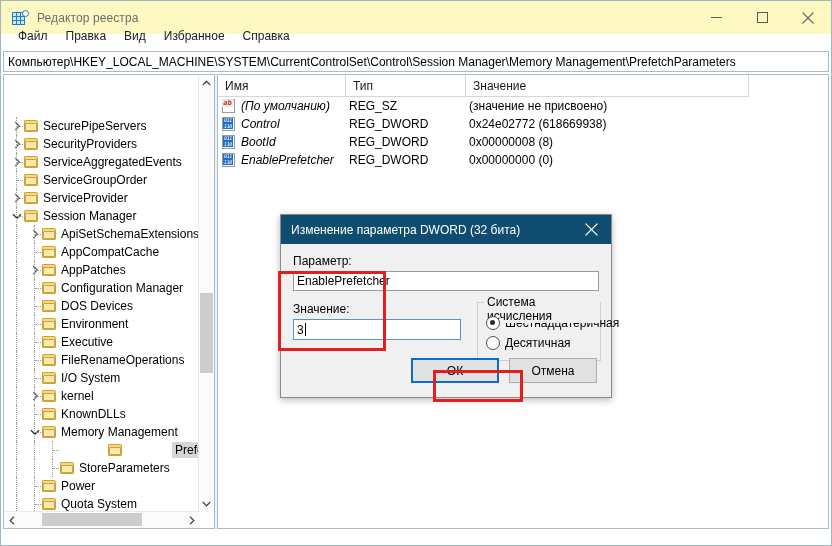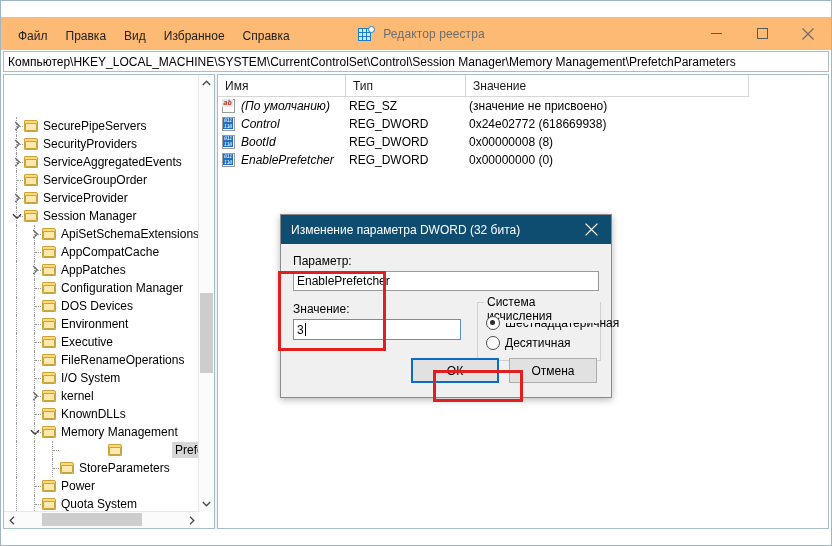--- a/index.html
+++ b/index.html
@@ -14,23 +14,23 @@
   .win{
     position:absolute;left:0;top:0;width:832px;height:546px;
     background:#ffffff;
     border:1px solid #9fb6c4;
     box-sizing:border-box;
     overflow:hidden;
   }
 
   
   .titlebar{
-    position:absolute;left:0;top:16px;width:100%;height:33px;
-    background:#fdba74;
-    display:flex;align-items:center;justify-content:center;
+    position:absolute;left:0;top:0;width:100%;height:33px;
+    background:#fef9c3;
+    display:flex;align-items:center;
   }
   .app-icon{
     width:16px;height:16px;margin-left:11px;margin-right:9px;
     position:relative;flex:none;
   }
   .app-icon .grid{
     position:absolute;left:0;top:2px;width:13px;height:13px;
     background:#1f7fc4;
     display:grid;grid-template-columns:repeat(3,1fr);grid-template-rows:repeat(3,1fr);
     gap:1px;padding:1px;box-sizing:border-box;

